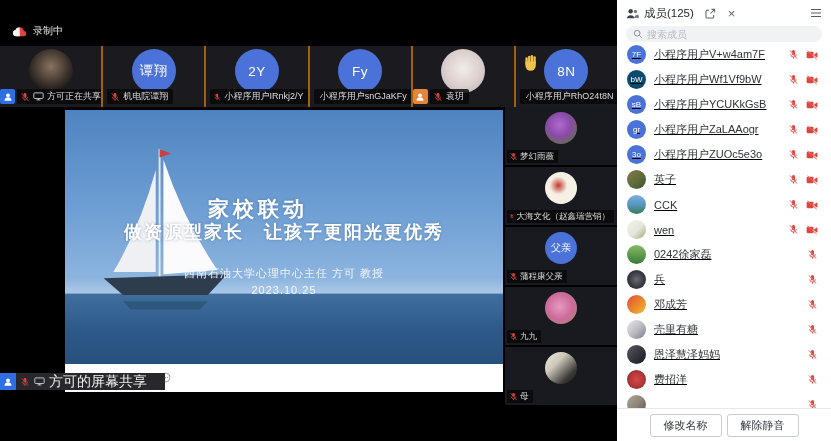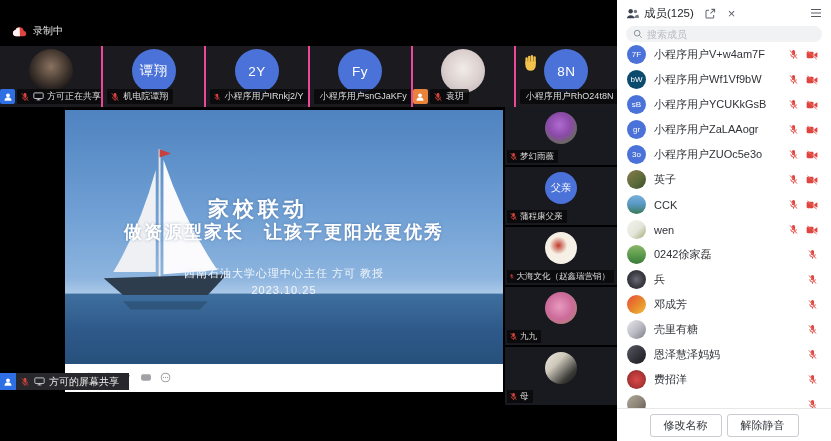--- a/index.html
+++ b/index.html
@@ -1,20 +1,20 @@
 <!DOCTYPE html>
 <html><head>
 <meta charset="utf-8">
 <style>
   * { margin:0; padding:0; box-sizing:border-box; }
   html,body { width:831px; height:441px; }
   body { background:#000; font-family:"Liberation Sans","DejaVu Sans",sans-serif; overflow:hidden; position:relative; }
 
   
-  .main { position:absolute; left:0; top:0; width:617px; height:441px; background:#ec4899; }
+  .main { position:absolute; left:0; top:0; width:617px; height:441px; background:#a16207; }
   .topbar { position:absolute; left:0; top:0; width:617px; height:46px; background:#000; }
   .rec { position:absolute; left:12px; top:24px; display:flex; align-items:center; gap:5px; color:#e6e6e6; font-size:10px; }
 
   .tilerow { position:absolute; left:0; top:46px; width:617px; height:61px; display:flex; gap:2px; }
   .tile { position:relative; flex:1; background:#1a1a1f; overflow:hidden; }
   .tavatar { position:absolute; left:50%; top:3px; transform:translateX(-50%); width:44px; height:44px; border-radius:50%;
              color:#fff; font-size:13.5px; display:flex; align-items:center; justify-content:center; letter-spacing:.5px; }
   .tlabel { position:absolute; left:4px; bottom:3px; height:15px; display:flex; align-items:center; gap:3px;
             background:rgba(8,8,10,.84); border-radius:2px; padding:0 5px 0 3px; color:#ddd; font-size:9px;
             white-space:nowrap; max-width:97%; overflow:hidden; }
@@ -32,43 +32,43 @@
   .stitle { position:absolute; top:33.5%; left:0; right:0; text-align:center; transform:translateX(-26px);
             color:#fff; font-size:21px; font-weight:bold; letter-spacing:4px; text-shadow:0 0 3px rgba(40,70,110,.4); }
   .ssub { position:absolute; top:43.5%; left:0; right:0; text-align:center; color:#fff; font-size:18px;
           font-weight:bold; letter-spacing:2px; text-shadow:0 0 3px rgba(40,70,110,.4); }
   .spres { position:absolute; top:61.5%; left:0; right:0; text-align:center; color:#f2f6fb; font-size:11px; letter-spacing:1px; }
   .sdate { position:absolute; top:68.5%; left:0; right:0; text-align:center; color:#f2f6fb; font-size:11px; letter-spacing:1px; }
   .tools { position:absolute; left:18px; top:259px; height:16px; display:flex; align-items:center; gap:8px; }
 
   .sharelabel { position:absolute; left:0; top:266px; height:17px; display:flex; align-items:stretch; z-index:4; }
   .sbadge { width:16px; background:#2f6fe4; display:flex; align-items:center; justify-content:center; }
-  .stooltip { background:#28282c; display:flex; align-items:center; gap:4px; padding:0 10px 0 4px;
-              color:#eee; font-size:10px; white-space:nowrap; }
+  .stooltip { background:#28282c; display:flex; align-items:center; gap:4px; padding:0 18px 0 4px;
+              color:#eee; font-size:14px; white-space:nowrap; }
 
   .sidecol { position:absolute; left:505px; top:0; width:112px; height:300px; }
   .stile { position:relative; width:112px; height:60px; background:#191920; border-bottom:2px solid #000; overflow:hidden; }
   .savatar { position:absolute; left:50%; top:5px; transform:translateX(-50%); width:32px; height:32px; border-radius:50%;
              color:#fff; font-size:10px; display:flex; align-items:center; justify-content:center; }
   .slabel { position:absolute; left:2px; bottom:2px; height:13px; display:flex; align-items:center; gap:2px;
             background:rgba(8,8,10,.84); border-radius:0; padding:0 4px 0 2px; color:#ddd; font-size:8.5px;
             white-space:nowrap; max-width:107px; overflow:hidden; }
 
   
   .panel { position:absolute; left:617px; top:0; width:214px; height:441px; background:#fff; }
   .phead { height:22px; display:flex; align-items:center; gap:5px; padding:4px 9px 0 9px; font-size:11.5px; color:#23262b; }
   .phead .ttl { margin-right:6px; }
   .phead .right { margin-left:auto; display:flex; align-items:center; }
   .xclose { font-size:13px; color:#5c6169; line-height:1; margin-left:7px; }
   .psearch { margin:4px 9px 2px 9px; height:16px; background:#f1f2f4; border-radius:9px; display:flex; align-items:center;
              gap:4px; padding:0 7px; }
   .psearch input { flex:1; border:none; background:transparent; outline:none; font-size:10px; color:#333;
                    font-family:Liberation Sans, sans-serif; }
   .psearch input::placeholder { color:#b7bac0; }
-  .plist { position:absolute; left:0; right:0; top:42px; bottom:0; overflow:hidden; }
+  .plist { position:absolute; left:0; right:0; top:42px; bottom:0; overflow:hidden;text-decoration:underline; }
   .mrow { height:25px; display:flex; align-items:center; gap:8px; padding:0 13px 0 10px; }
   .mav { width:19px; height:19px; border-radius:50%; flex:none; color:#fff; font-size:8px;
          display:flex; align-items:center; justify-content:center; }
   .mname { font-size:11px; color:#2f3237; white-space:nowrap; overflow:hidden; flex:1; }
   .micons { display:flex; align-items:center; gap:7px; margin-left:auto; }
   .pfoot { position:absolute; left:0; right:0; bottom:0; height:33px; background:#fff; border-top:1px solid #e7e7e7;
            display:flex; align-items:center; justify-content:center; gap:5px; z-index:6; }
   .pbtn { font-size:11px; color:#33363b; background:#fff; border:1px solid #c9ccd1; border-radius:3px; padding:3px 13px;
           font-family:"Liberation Sans","DejaVu Sans",sans-serif; }
 
@@ -282,44 +282,44 @@
               <path d="M3 5.8a3 3 0 0 0 6 0" fill="none" stroke="#e0443e"></path>
               <line x1="6" y1="8.8" x2="6" y2="10.6" stroke="#e0443e"></line>
               <line x1="2.2" y1="1.6" x2="9.8" y2="10.4" class="gap" stroke-width="2"></line>
               <line x1="2.2" y1="1.6" x2="9.8" y2="10.4" stroke="#e0443e"></line>
             </svg>
           <span>梦幻雨薇</span>
         </div>
       </div>
 
       <div class="stile">
+        <div class="savatar" style="background:radial-gradient(circle at 42% 42%,#c03a2a 0%,#f5efe4 34%,#f7f2e8 72%,#ddd0bd 100%)"></div>
+        <div class="slabel">
+          <svg class="imic" viewBox="0 0 12 12" width="9" height="9">
+              <rect x="4.3" y="1.2" width="3.4" height="5.6" rx="1.7" fill="#e0443e"></rect>
+              <path d="M3 5.8a3 3 0 0 0 6 0" fill="none" stroke="#e0443e"></path>
+              <line x1="6" y1="8.8" x2="6" y2="10.6" stroke="#e0443e"></line>
+              <line x1="2.2" y1="1.6" x2="9.8" y2="10.4" class="gap" stroke-width="2"></line>
+              <line x1="2.2" y1="1.6" x2="9.8" y2="10.4" stroke="#e0443e"></line>
+            </svg>
+          <span>大海文化（赵鑫瑞营销）</span>
+        </div>
+      </div>
+
+      <div class="stile">
         <div class="savatar" style="background:#4a72d8">父亲</div>
         <div class="slabel">
           <svg class="imic" viewBox="0 0 12 12" width="9" height="9">
               <rect x="4.3" y="1.2" width="3.4" height="5.6" rx="1.7" fill="#e0443e"></rect>
               <path d="M3 5.8a3 3 0 0 0 6 0" fill="none" stroke="#e0443e"></path>
               <line x1="6" y1="8.8" x2="6" y2="10.6" stroke="#e0443e"></line>
               <line x1="2.2" y1="1.6" x2="9.8" y2="10.4" class="gap" stroke-width="2"></line>
               <line x1="2.2" y1="1.6" x2="9.8" y2="10.4" stroke="#e0443e"></line>
             </svg>
           <span>蒲程康父亲</span>
-        </div>
-      </div>
-
-      <div class="stile">
-        <div class="savatar" style="background:radial-gradient(circle at 42% 42%,#c03a2a 0%,#f5efe4 34%,#f7f2e8 72%,#ddd0bd 100%)"></div>
-        <div class="slabel">
-          <svg class="imic" viewBox="0 0 12 12" width="9" height="9">
-              <rect x="4.3" y="1.2" width="3.4" height="5.6" rx="1.7" fill="#e0443e"></rect>
-              <path d="M3 5.8a3 3 0 0 0 6 0" fill="none" stroke="#e0443e"></path>
-              <line x1="6" y1="8.8" x2="6" y2="10.6" stroke="#e0443e"></line>
-              <line x1="2.2" y1="1.6" x2="9.8" y2="10.4" class="gap" stroke-width="2"></line>
-              <line x1="2.2" y1="1.6" x2="9.8" y2="10.4" stroke="#e0443e"></line>
-            </svg>
-          <span>大海文化（赵鑫瑞营销）</span>
         </div>
       </div>
 
       <div class="stile">
         <div class="savatar" style="background:radial-gradient(circle at 45% 45%,#e89ac0 0%,#cc6a9a 52%,#a88a6a 92%)"></div>
         <div class="slabel">
           <svg class="imic" viewBox="0 0 12 12" width="9" height="9">
               <rect x="4.3" y="1.2" width="3.4" height="5.6" rx="1.7" fill="#e0443e"></rect>
               <path d="M3 5.8a3 3 0 0 0 6 0" fill="none" stroke="#e0443e"></path>
               <line x1="6" y1="8.8" x2="6" y2="10.6" stroke="#e0443e"></line>

